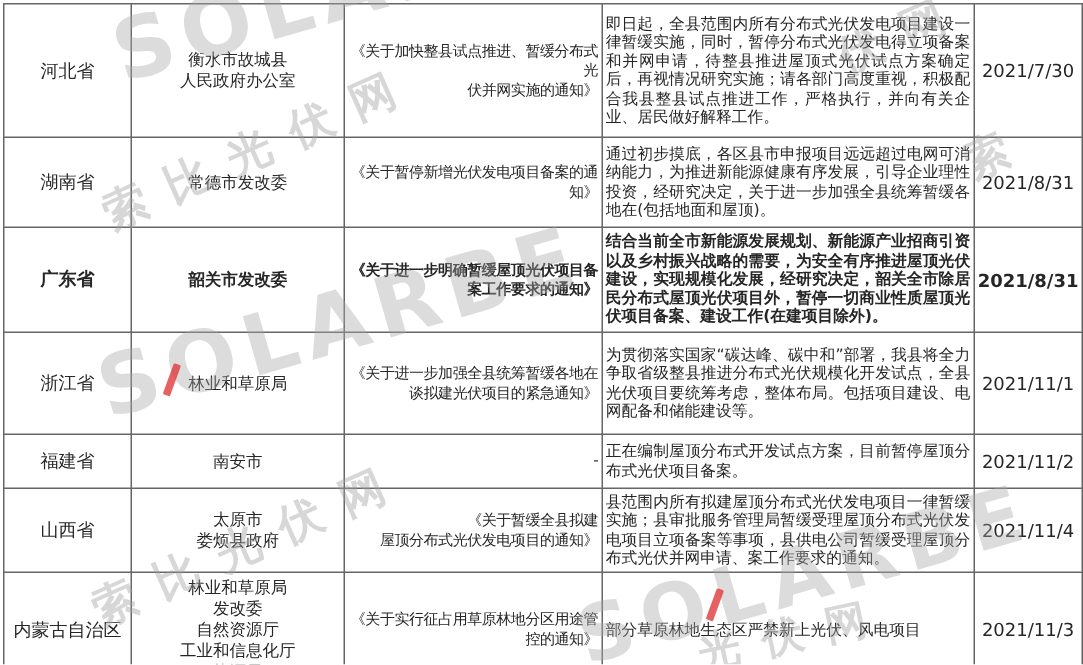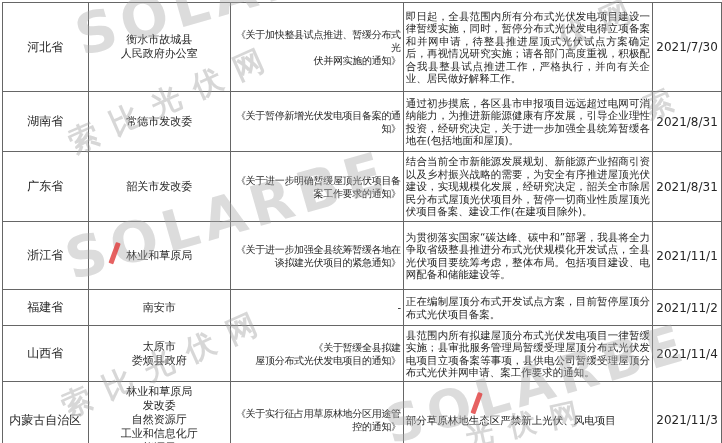--- a/index.html
+++ b/index.html
@@ -17,21 +17,21 @@
     vertical-align:middle; overflow:hidden; padding:1px 2px;
     background:transparent;
   }
   td.c-prov { width:83px;  text-align:center; font-size:12px;   line-height:15px; white-space:pre-line; }
   td.c-auth { width:142px; text-align:center; font-size:11px;   line-height:14px; white-space:pre-line; }
   td.c-doc  { width:173px; text-align:right; font-size:10px;   line-height:13px; letter-spacing:-0.3px; white-space:pre-line; }
   td.c-cont { width:252px; text-align:justify; font-size:10.5px; line-height:12.5px; padding:1px 3px; }
   td.c-date { width:64px;  text-align:center; font-size:12px; }
   tr.r0 td { height:86px; }
   tr.r1 td { height:57px; }
-  tr.r2 td { height:67px; }
+  tr.r2 td { height:67px;font-weight:bold; }
   tr.r3 td { height:65px; }
   tr.r4 td { height:33px; }
   tr.r5 td { height:53px; }
   tr.r6 td { height:74px; }
 
   
   .wm { position:absolute; pointer-events:none; z-index:5; font-weight:bold;
         transform-origin:left top; white-space:nowrap; }
   .wm-sol { font-size:56px; letter-spacing:6px; color:rgba(168,168,168,0.40);
             font-family:"DejaVu Sans","Liberation Sans",sans-serif; }

